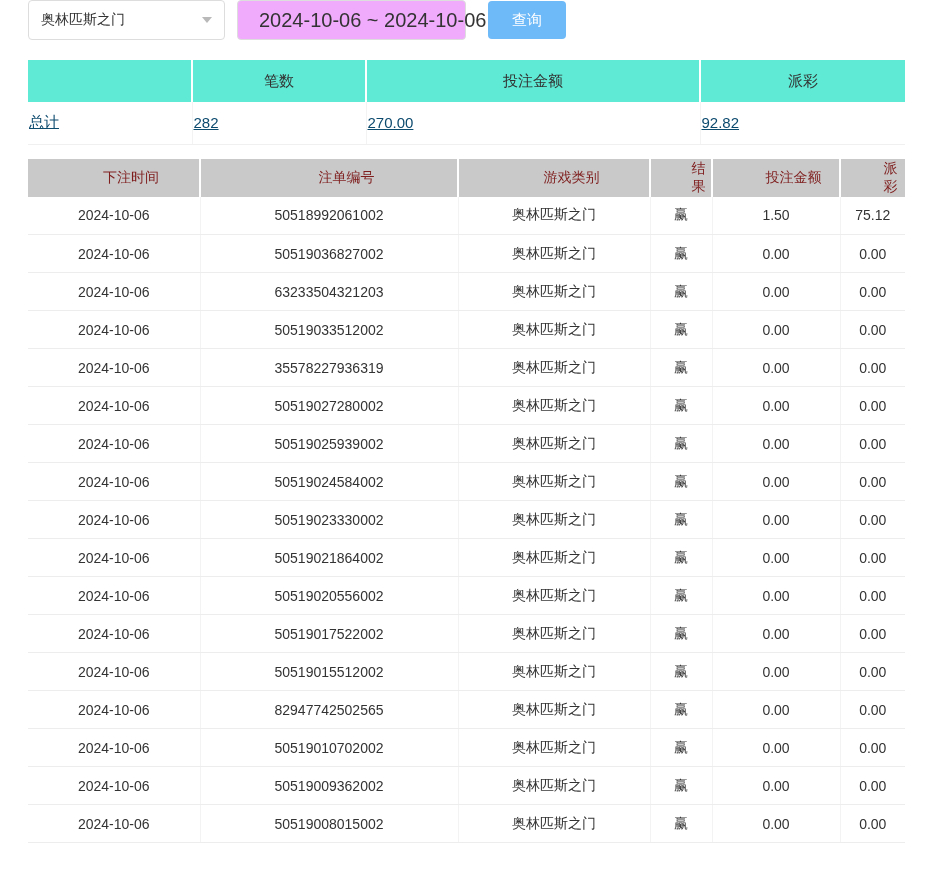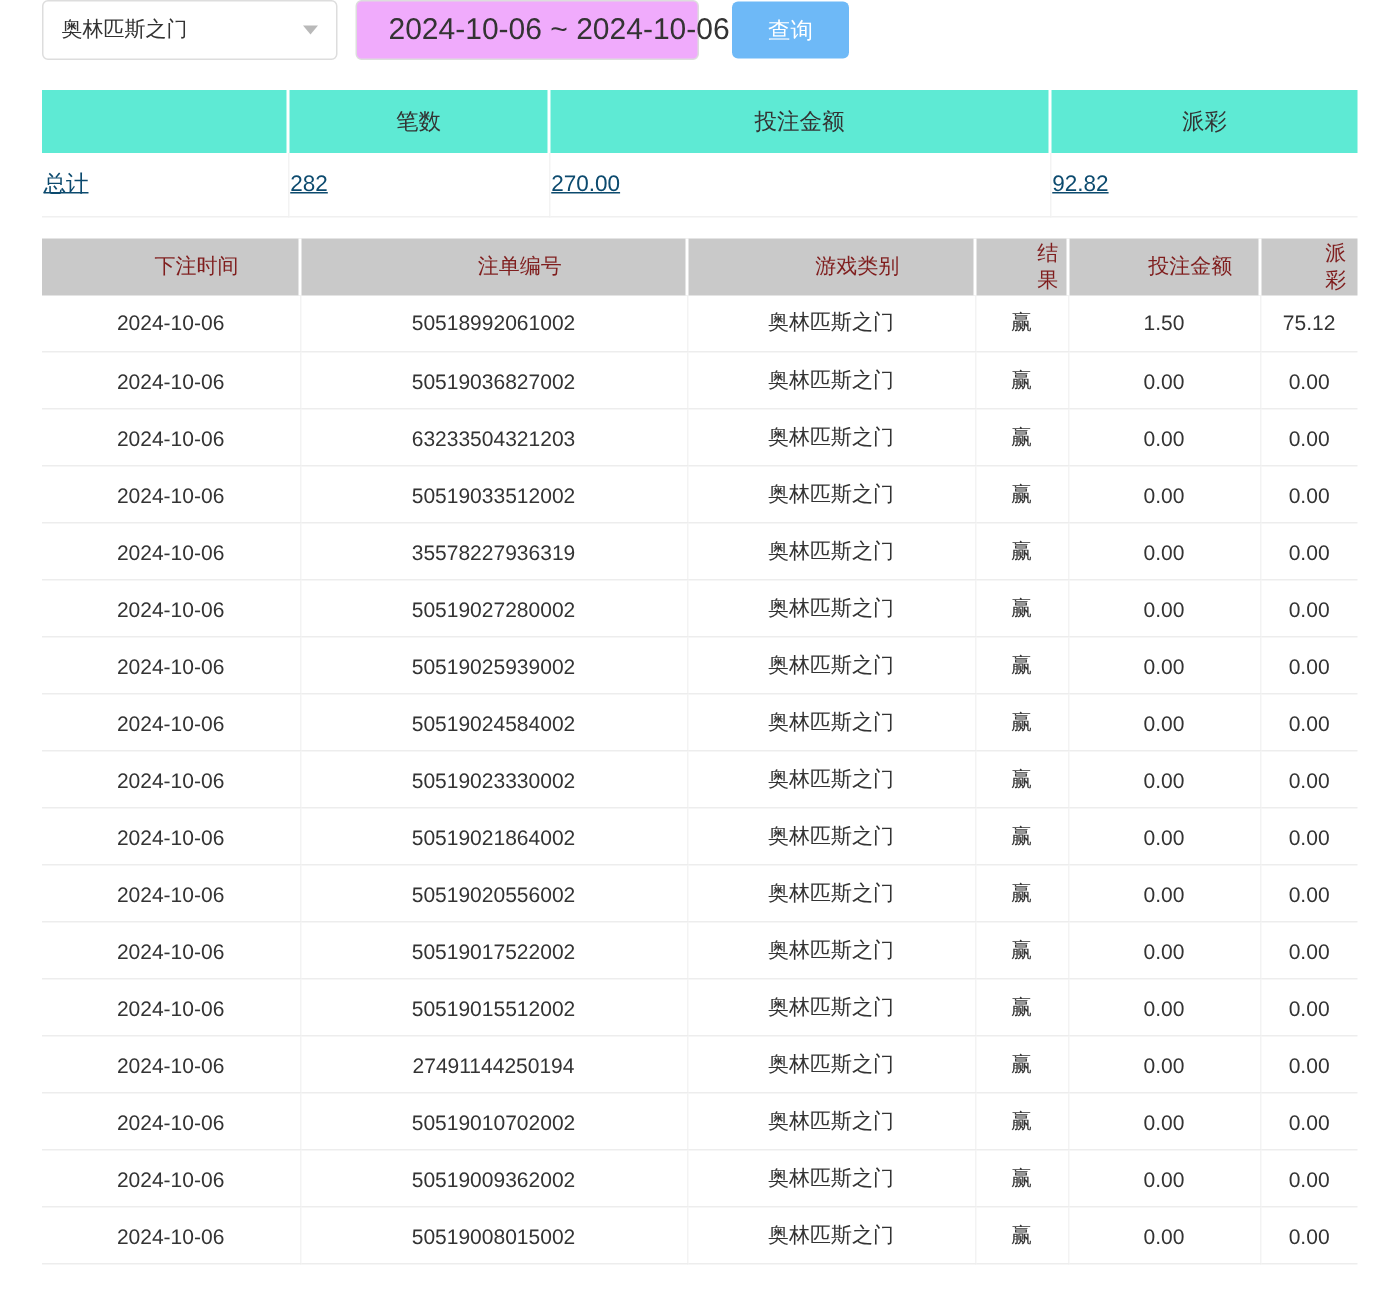--- a/index.html
+++ b/index.html
@@ -242,21 +242,21 @@
         <tr>
           <td>2024-10-06</td>
           <td>50519015512002</td>
           <td>奥林匹斯之门</td>
           <td>赢</td>
           <td>0.00</td>
           <td>0.00</td>
         </tr>
         <tr>
           <td>2024-10-06</td>
-          <td>27491144250194</td>
+          <td>82947742502565</td>
           <td>奥林匹斯之门</td>
           <td>赢</td>
           <td>0.00</td>
           <td>0.00</td>
         </tr>
         <tr>
           <td>2024-10-06</td>
           <td>50519010702002</td>
           <td>奥林匹斯之门</td>
           <td>赢</td>

